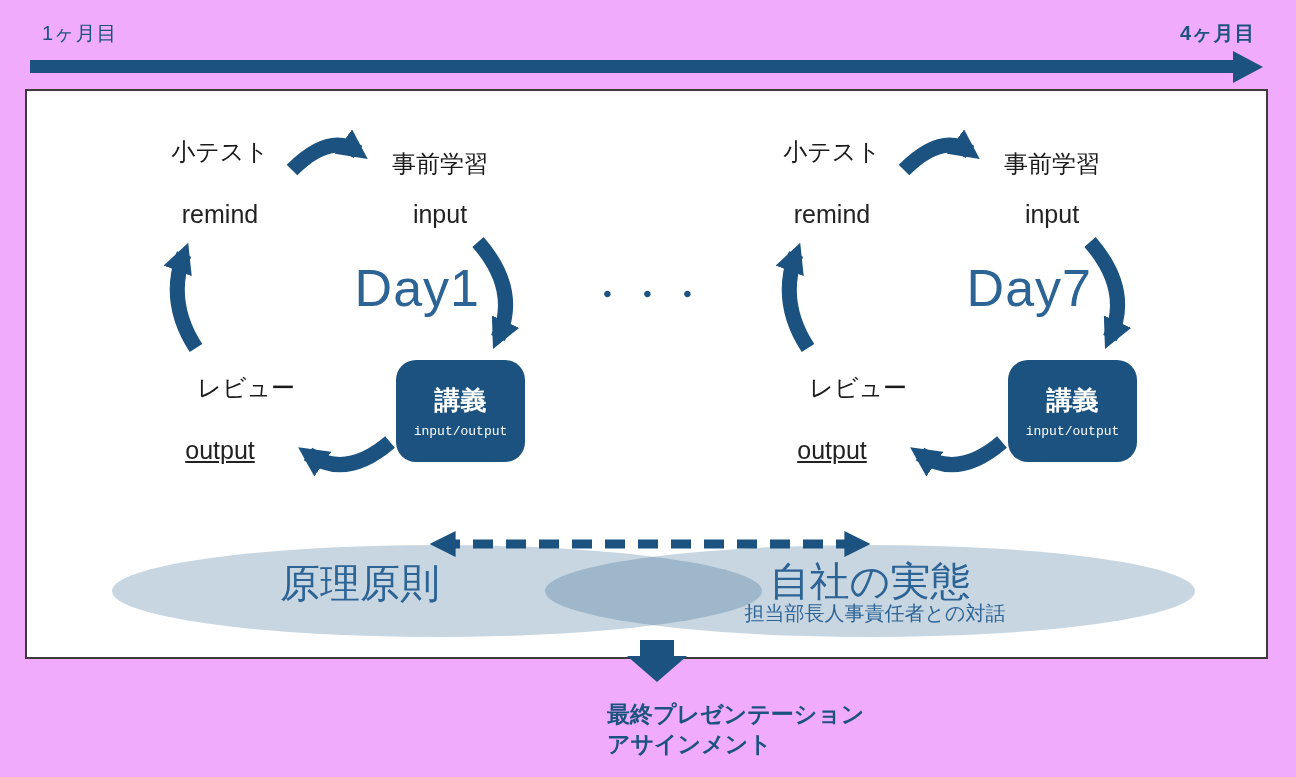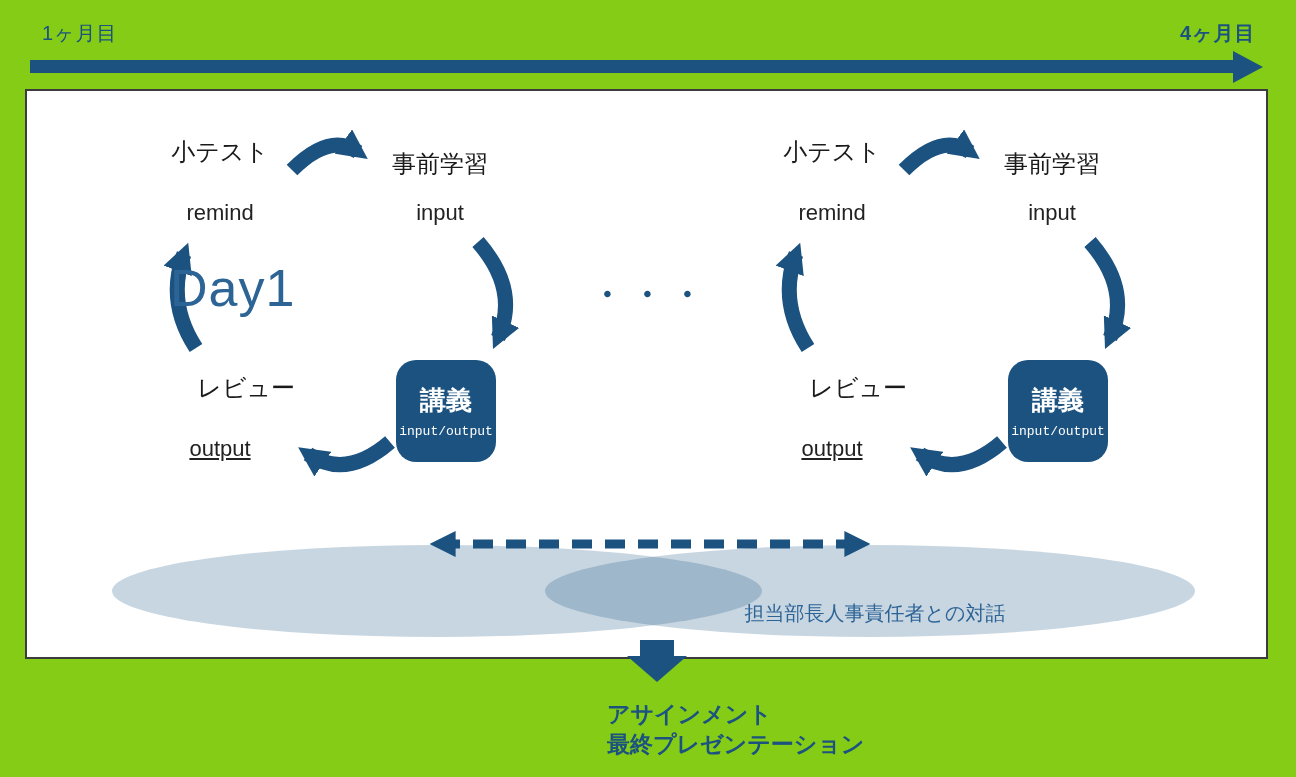--- a/index.html
+++ b/index.html
@@ -4,48 +4,48 @@
 <style>
   :root{
     --primary:#1b5280;
     --day-text:#2d6496;
     --theme-text:#2d6496;
     --text-dark:#1a1a1a;
     --border:#3c3c3c;
   }
   *{margin:0;padding:0;box-sizing:border-box;}
   body{background:#fff;font-family:"Liberation Sans","DejaVu Sans",sans-serif;}
-  .page{position:relative;width:1296px;height:777px;background:#84cc16;overflow:hidden;}
+  .page{position:relative;width:1296px;height:777px;background:#f0abfc;overflow:hidden;}
 
   
   .tl-label{position:absolute;font-size:20px;color:var(--primary);font-weight:500;letter-spacing:1px;}
   .tl-start{left:42px;top:20px;}
   .tl-end{left:1180px;top:20px;font-weight:bold;}
   .tl-bar{position:absolute;left:30px;top:60px;width:1205px;height:13px;background:var(--primary);}
   .tl-head{position:absolute;left:1233px;top:51px;width:0;height:0;
     border-top:16px solid transparent;border-bottom:16px solid transparent;border-left:30px solid var(--primary);}
 
   
   .frame{position:absolute;left:25px;top:89px;width:1243px;height:570px;border:2px solid var(--border);background:#fff;}
 
   
   .cycle{position:absolute;width:480px;height:420px;top:112px;}
   .cycle-1{left:100px;}
   .cycle-2{left:712px;}
   .c-label{position:absolute;text-align:center;font-weight:normal;font-size:24px;color:var(--text-dark);}
-  .c-sub{position:absolute;text-align:center;font-size:22px;color:#222;}
+  .c-sub{position:absolute;text-align:center;font-size:25px;color:#222;}
   .pos-quiz{left:45px;top:24px;width:150px;}
   .pos-quiz-sub{left:45px;top:88px;width:150px;}
   .pos-pre{left:265px;top:24px;width:150px;margin-top:12px;}
   .pos-pre-sub{left:265px;top:88px;width:150px;}
   .pos-review{left:45px;top:260px;width:150px;text-align:right;}
   .pos-review-sub{left:45px;top:324px;width:150px;text-decoration:underline;}
-  .day-label{position:absolute;left:70px;top:146px;width:310px;text-align:left;
+  .day-label{position:absolute;left:70px;top:146px;width:310px;text-align:right;
     font-size:52px;color:var(--day-text);letter-spacing:1px;}
-  .lecture-box{position:absolute;left:296px;top:248px;width:100px;height:102px;background:var(--primary);
+  .lecture-box{position:absolute;left:296px;top:248px;width:129px;height:102px;background:var(--primary);
     border-radius:20px;display:flex;flex-direction:column;align-items:center;justify-content:center;color:#fff;}
   .lecture-title{font-size:26px;font-weight:bold;}
   .lecture-sub{font-size:13px;margin-top:6px;font-family:Liberation Mono, monospace;}
   .cycle-arrows{position:absolute;left:0;top:0;pointer-events:none;}
   .arrow{fill:none;stroke:var(--primary);stroke-width:15;}
   marker path{fill:var(--primary);}
 
   .dots{position:absolute;left:575px;top:272px;width:150px;text-align:center;
     font-size:34px;font-weight:bold;color:var(--primary);letter-spacing:6px;}
 
@@ -118,42 +118,45 @@
       </defs>
       <path class="arrow" marker-end="url(#ah-c2)" d="M 192 58 Q 230 20 258 40"></path>
       <path class="arrow" marker-end="url(#ah-c2)" d="M 378 130 Q 420 178 398 226"></path>
       <path class="arrow" marker-end="url(#ah-c2)" d="M 290 330 Q 246 368 208 342"></path>
       <path class="arrow" marker-end="url(#ah-c2)" d="M 96 236 Q 66 190 84 142"></path>
     </svg>
     <div class="c-label pos-quiz">小テスト</div>
     <div class="c-sub pos-quiz-sub">remind</div>
     <div class="c-label pos-pre">事前学習</div>
     <div class="c-sub pos-pre-sub">input</div>
+    <div class="day-label">Day7</div>
     <div class="lecture-box">
       <div class="lecture-title">講義</div>
       <div class="lecture-sub">input/output</div>
     </div>
     <div class="c-label pos-review">レビュー</div>
     <div class="c-sub pos-review-sub">output</div>
   </div>
 
   <div class="ellipse ellipse-left"></div>
   <div class="ellipse ellipse-right"></div>
 
   <svg class="dash-arrow-svg" width="500" height="36" viewBox="0 0 500 36">
     <defs>
       <marker id="ah-dash" viewBox="0 0 10 10" refX="6" refY="5" markerWidth="26" markerHeight="26" markerUnits="userSpaceOnUse" orient="auto-start-reverse">
         <path d="M0,0 L10,5 L0,10 Z"></path>
       </marker>
     </defs>
     <line class="dash-line" x1="40" y1="18" x2="460" y2="18" marker-start="url(#ah-dash)" marker-end="url(#ah-dash)"></line>
   </svg>
 
+  <div class="theme-label theme-left">原理原則</div>
+  <div class="theme-label theme-right">自社の実態</div>
   <div class="theme-right-sub">担当部長人事責任者との対話</div>
 
   <div class="down-arrow-bar"></div>
   <div class="down-arrow-head"></div>
   <div class="day8-lines">
+    <div>最終プレゼンテーション</div>
     <div>アサインメント</div>
-    <div>最終プレゼンテーション</div>
   </div>
 
 </div>
 
 </body></html>

